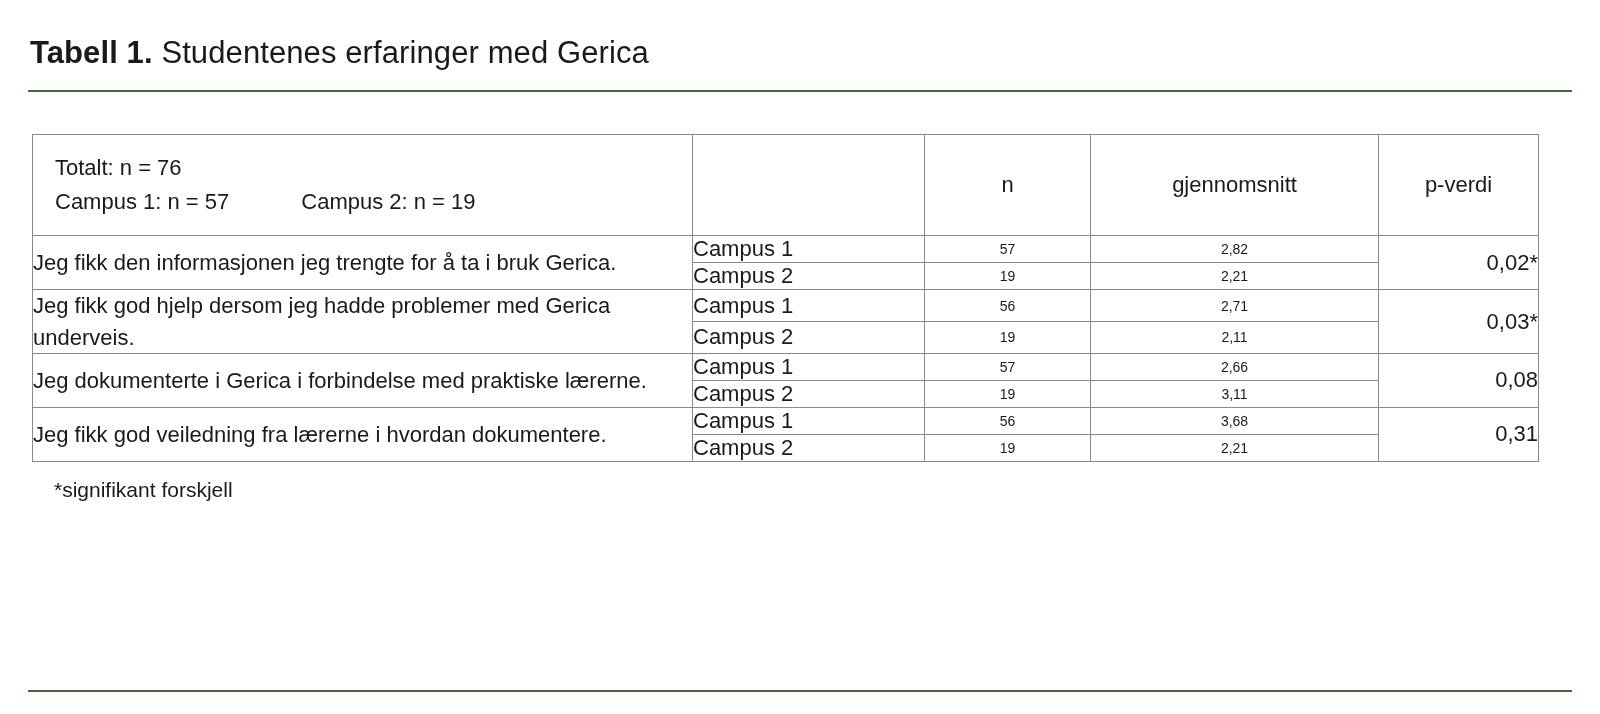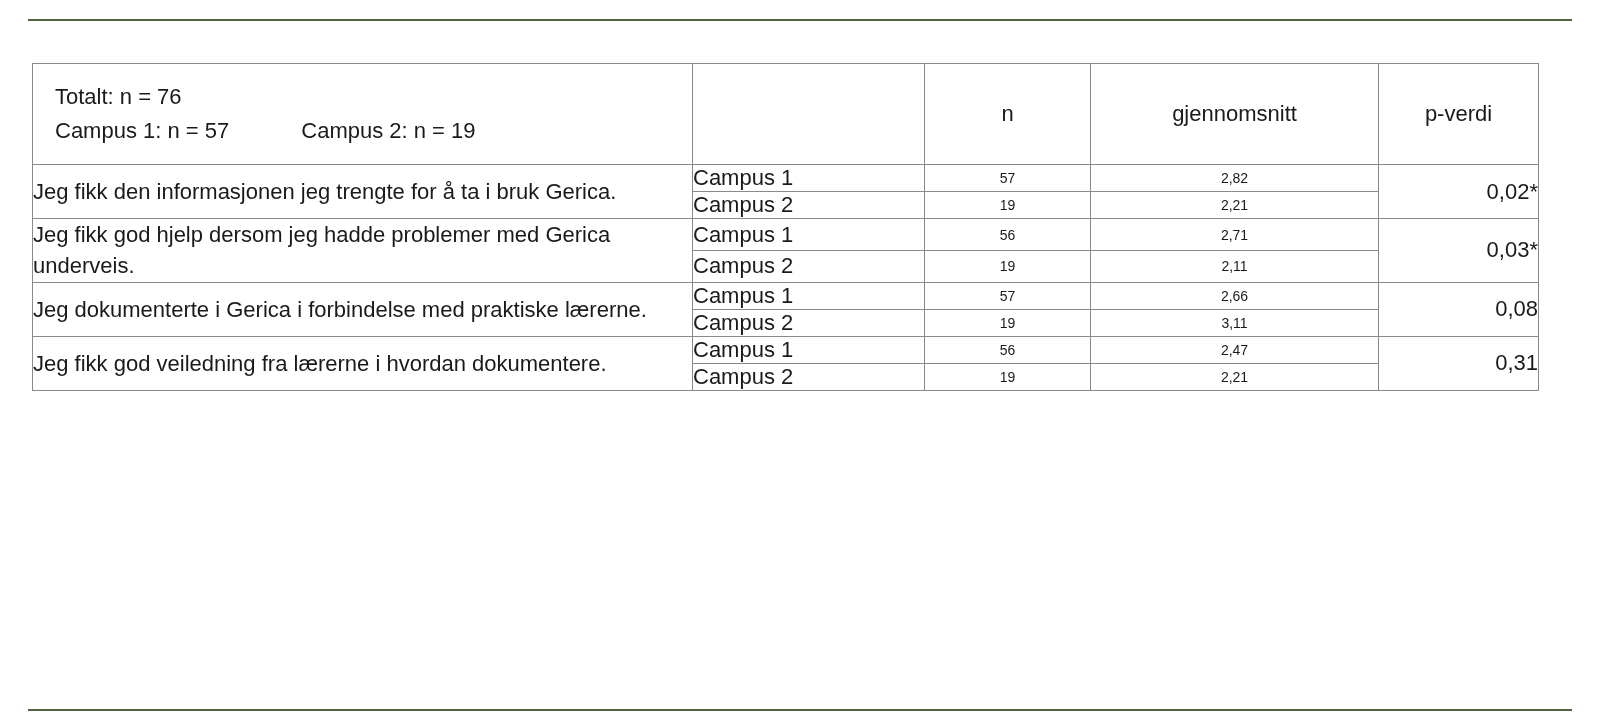--- a/index.html
+++ b/index.html
@@ -126,20 +126,24 @@
     bottom: 22px;
     height: 2px;
     background: #4a6741;
   }
 </style>
 </head>
 <body>
 
 <div class="page">
 
+  <div class="title-row">
+    <span class="title-label">Tabell 1.</span>
+    <span class="title-text">Studentenes erfaringer med Gerica</span>
+  </div>
 
   <div class="rule-top"></div>
 
   <div class="table-wrap">
     <table class="data">
       <colgroup>
         <col class="c-statement">
         <col class="c-campus">
         <col class="c-n">
         <col class="c-mean">
@@ -198,27 +202,28 @@
         <tr>
           <td class="campus">Campus 2</td>
           <td class="num">19</td>
           <td class="num">3,11</td>
         </tr>
 
         <tr>
           <td class="statement" rowspan="2">Jeg fikk god veiledning fra lærerne i hvordan dokumentere.</td>
           <td class="campus">Campus 1</td>
           <td class="num">56</td>
-          <td class="num">2,47</td>
+          <td class="num">3,68</td>
           <td class="pval" rowspan="2">0,31</td>
         </tr>
         <tr>
           <td class="campus">Campus 2</td>
           <td class="num">19</td>
           <td class="num">2,21</td>
         </tr>
       </tbody>
     </table>
   </div>
 
+  <div class="footnote">*signifikant forskjell</div>
 
   <div class="rule-bottom"></div>
 </div>
 
 </body></html>

